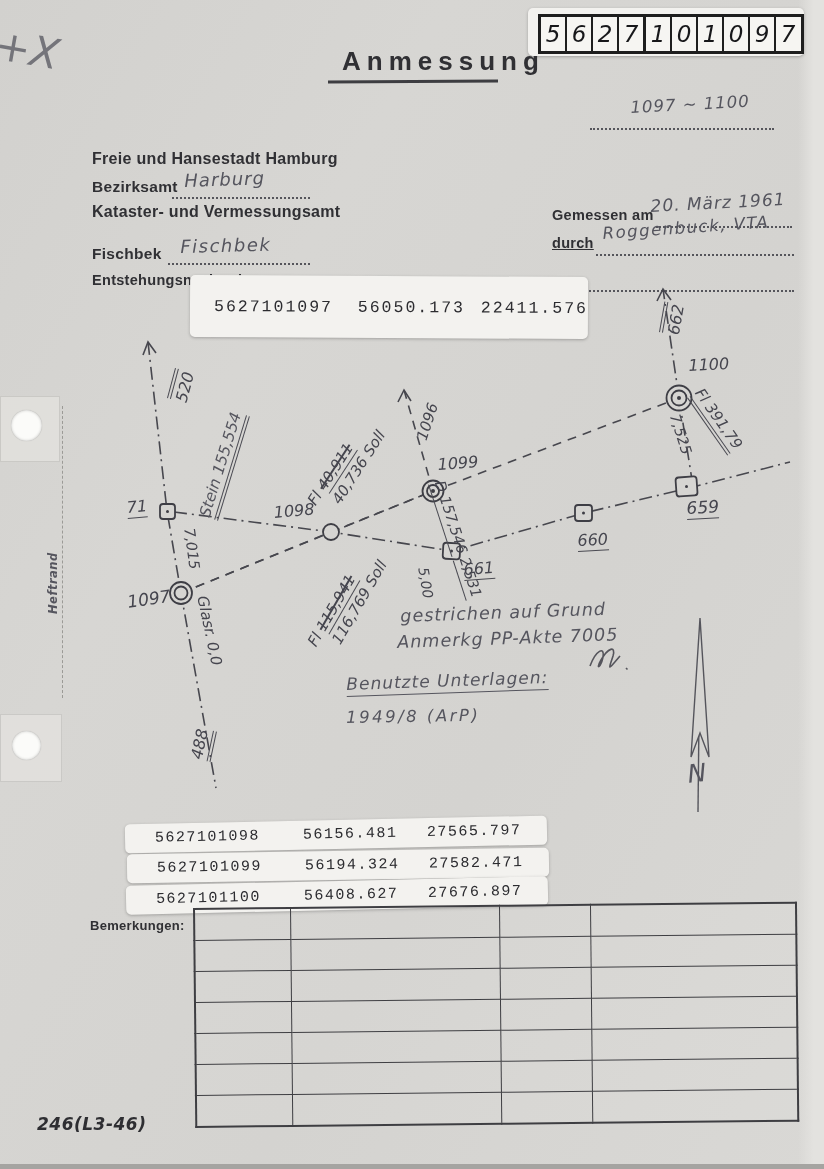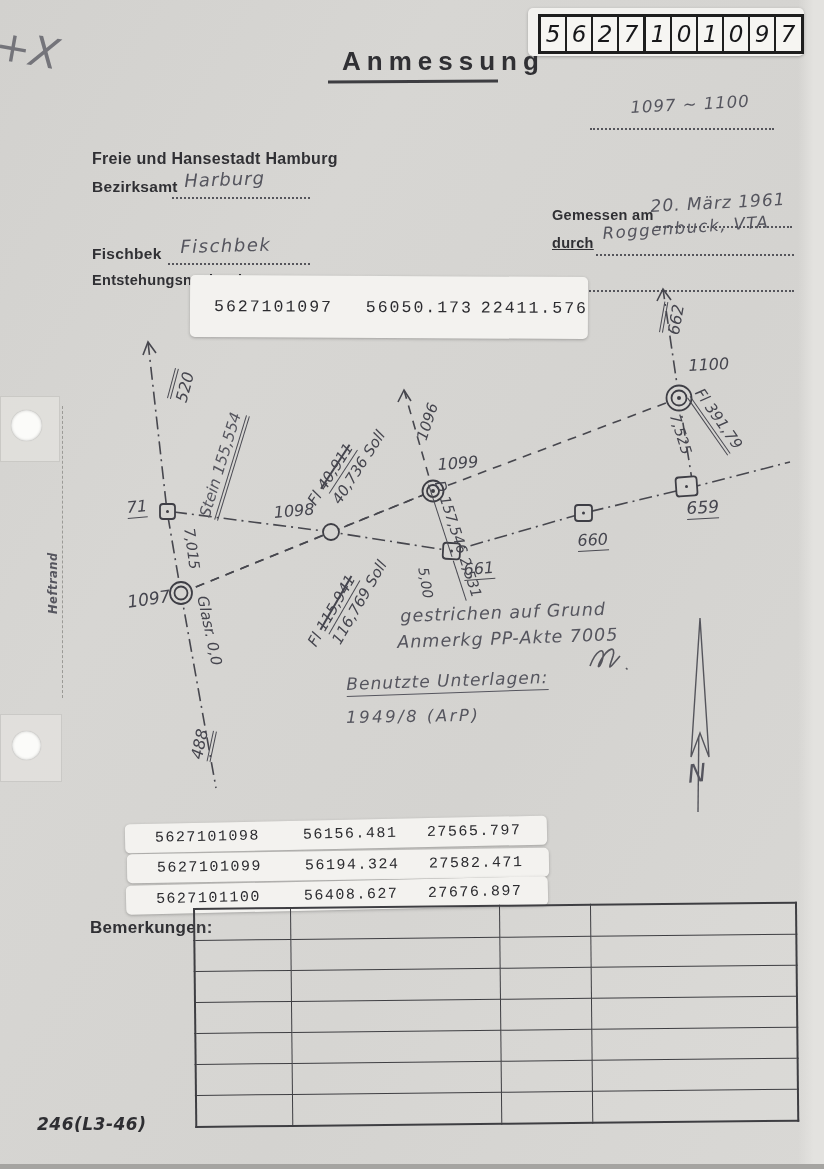--- a/index.html
+++ b/index.html
@@ -68,37 +68,38 @@
   <div class="abs print" style="left:342px;top:46px;font-size:26px;letter-spacing:6px;">Anmessung</div>
   <div class="abs" style="left:328px;top:80px;width:170px;height:3px;background:#3d3d41;transform:rotate(-.4deg);"></div>
 
   <div class="dots" style="left:590px;top:127px;width:184px;"></div>
   <div class="hw pencil" style="left:630px;top:98px;font-size:16.5px;transform:rotate(-3deg);letter-spacing:1px;">1097 ~ 1100</div>
 
   <div class="abs print" style="left:92px;top:150px;font-size:16px;">Freie und Hansestadt Hamburg</div>
   <div class="abs print" style="left:92px;top:178px;font-size:15.5px;">Bezirksamt</div>
   <div class="dots" style="left:172px;top:196px;width:138px;"></div>
   <div class="hw pencil" style="left:184px;top:170px;font-size:18px;transform:rotate(-2deg);letter-spacing:1px;">Harburg</div>
+  <div class="abs print" style="left:92px;top:203px;font-size:16px;">Kataster- und Vermessungsamt</div>
   <div class="abs print" style="left:92px;top:245px;font-size:15.5px;">Fischbek</div>
   <div class="dots" style="left:168px;top:262px;width:142px;"></div>
   <div class="hw pencil" style="left:180px;top:236px;font-size:18px;transform:rotate(-1.5deg);letter-spacing:1.5px;">Fischbek</div>
   <div class="abs print" style="left:92px;top:272px;font-size:14.5px;">Entstehungsnachweis</div>
   <div class="dots" style="left:258px;top:289px;width:536px;"></div>
 
   <div class="abs print" style="left:552px;top:207px;font-size:14.5px;">Gemessen am</div>
   <div class="dots" style="left:656px;top:225px;width:136px;"></div>
   <div class="hw pencil" style="left:650px;top:196px;font-size:17px;transform:rotate(-3deg);letter-spacing:1px;">20. März 1961</div>
   <div class="abs print" style="left:552px;top:235px;font-size:14.5px;text-decoration:underline;">durch</div>
   <div class="dots" style="left:596px;top:253px;width:198px;"></div>
   <div class="hw pencil" style="left:602px;top:224px;font-size:16.5px;transform:rotate(-4deg);letter-spacing:1.5px;">Roggenbuck, VTA</div>
 
   <div class="whitelabel" style="left:190px;top:276px;width:398px;height:62px;transform:rotate(.3deg);">
     <div class="striprow mono" style="padding-left:24px;font-size:16.5px;letter-spacing:2px;">
       <span style="width:152px;">5627101097</span>
-      <span style="width:130px;text-align:center;">56050.173</span>
+      <span style="width:130px;">56050.173</span>
       <span>22411.576</span>
     </div>
   </div>
 
   <svg width="824" height="1169" viewBox="0 0 824 1169" style="position:absolute;left:0;top:0;">
     <g fill="none" stroke="#47474e" stroke-width="1.6">
 
       <path d="M148,342 L167,511 L181,593 L216,788" stroke-dasharray="13 5 2 5"></path>
       <path d="M143,355 L148,342 L156,353"></path>
 
@@ -199,21 +200,21 @@
     </div>
   </div>
   <div class="whitelabel" style="left:126px;top:881px;width:422px;height:29px;transform:rotate(-1.3deg);">
     <div class="striprow mono" style="padding-left:30px;font-size:15px;letter-spacing:1.5px;">
       <span style="width:148px;">5627101100</span>
       <span style="width:124px;">56408.627</span>
       <span>27676.897</span>
     </div>
   </div>
 
-  <div class="abs print" style="left:90px;top:918px;font-size:17px;">Bemerkungen:</div>
+  <div class="abs print" style="left:90px;top:918px;font-size:13px;">Bemerkungen:</div>
   <table class="remarks abs" style="left:193px;top:908px;transform:rotate(-.6deg);transform-origin:left top;">
     <tbody>
         <tr>
           <td style="width:95px;height:30px;"></td>
           <td style="width:208px;"></td>
           <td style="width:90px;"></td>
           <td style="width:204px;"></td>
         </tr>
     <tr>
           <td style="height:30px;"></td>

